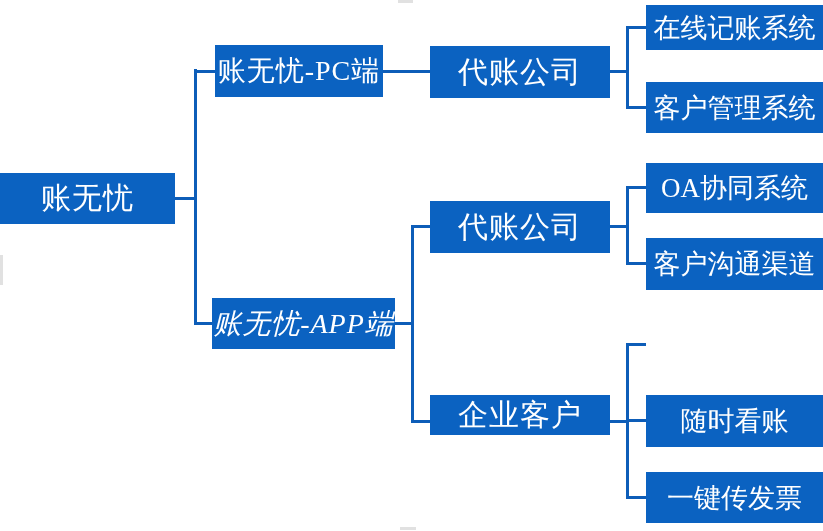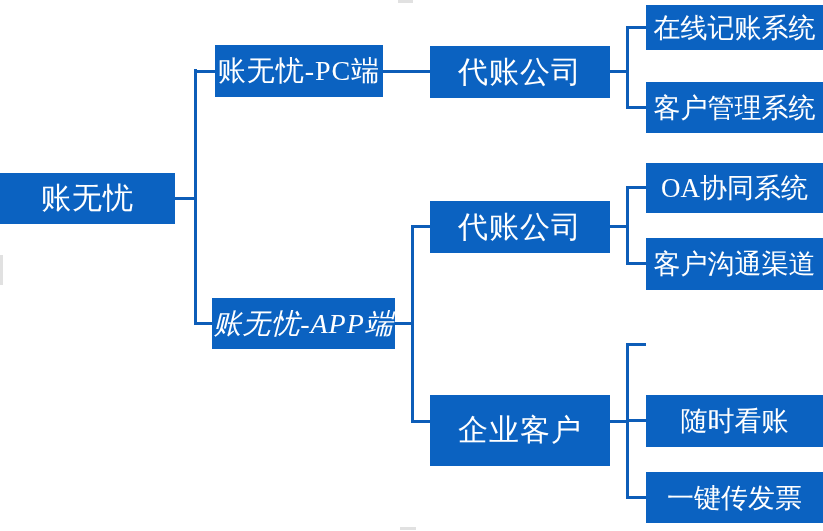--- a/index.html
+++ b/index.html
@@ -39,21 +39,21 @@
   <div class="node root" style="left:0;top:173px;width:175px;height:51px;font-family:Liberation Mono, monospace;">账无忧</div>
 
   <div class="node" style="left:215px;top:45px;width:168px;height:52px;">账无忧-PC端</div>
 
   <div class="node" style="left:212px;top:298px;width:183px;height:51px;font-style:italic;">账无忧-APP端</div>
 
   <div class="node" style="left:430px;top:46px;width:180px;height:52px;font-size:30px;">代账公司</div>
 
   <div class="node" style="left:430px;top:201px;width:180px;height:52px;font-size:30px;">代账公司</div>
 
-  <div class="node" style="left:430px;top:395px;width:180px;height:71px;font-size:30px;">企业客户</div>
+  <div class="node" style="left:430px;top:395px;width:180px;height:40px;font-size:30px;">企业客户</div>
 
   <div class="node leaf" style="left:646px;top:5px;width:177px;height:45px;">在线记账系统</div>
 
   <div class="node leaf" style="left:646px;top:82px;width:177px;height:51px;">客户管理系统</div>
 
   <div class="node leaf" style="left:646px;top:163px;width:177px;height:50px;">OA协同系统</div>
 
   <div class="node leaf" style="left:646px;top:238px;width:177px;height:52px;">客户沟通渠道</div>
 
 

